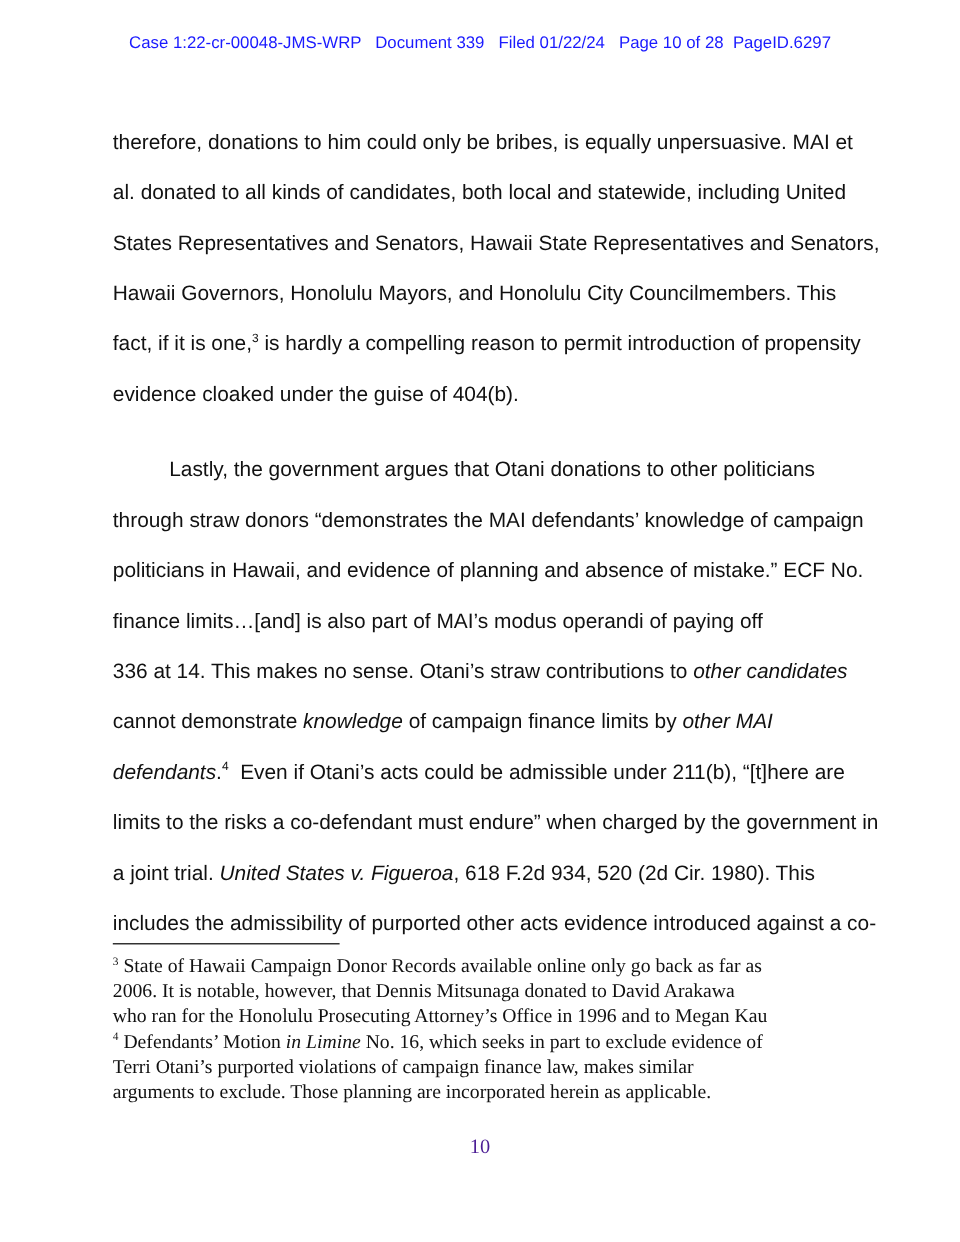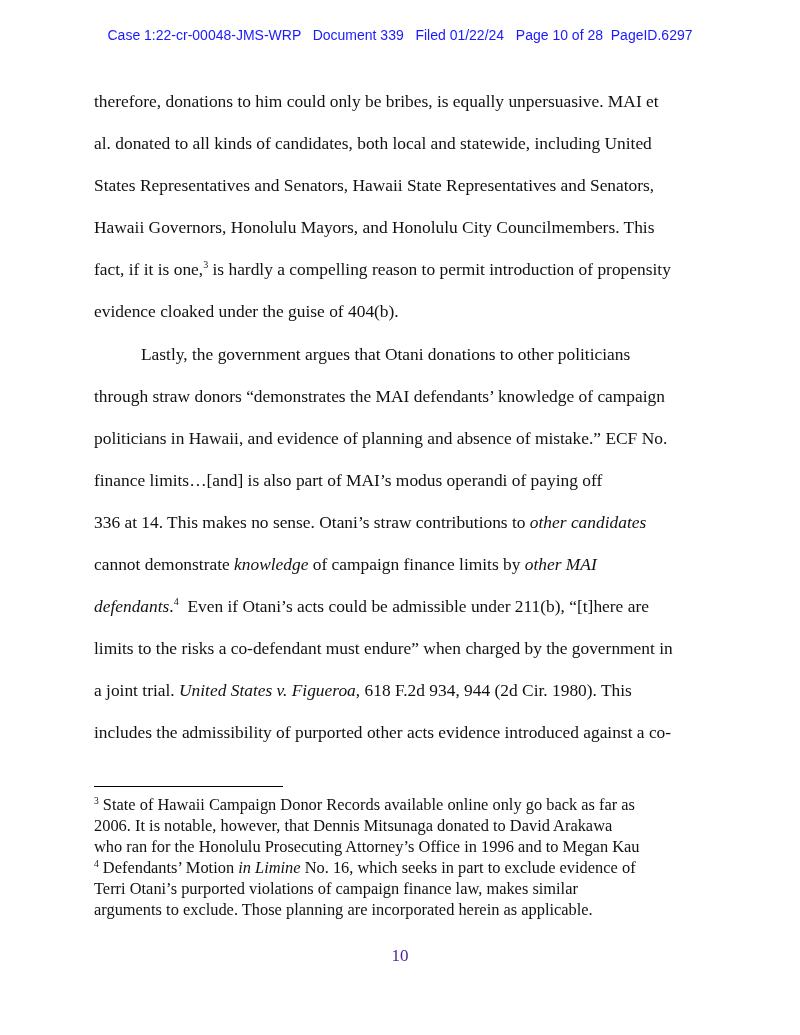--- a/index.html
+++ b/index.html
@@ -3,25 +3,25 @@
 <meta charset="utf-8">
 <style>
   html, body { margin: 0; padding: 0; background: #ffffff; }
   body { width: 800px; height: 1035px; position: relative; overflow: hidden; }
   .header {
     position: absolute; left: 0; top: 27px; width: 800px; text-align: center;
     font-family: "Liberation Sans", sans-serif; font-size: 14px; color: #1a1aff;
     white-space: pre; letter-spacing: 0px;
   }
   .body-text {
-    position: absolute; left: 94px; top: 88px; width: 620px;
-    font-family: Liberation Serif, serif; font-size: 17.4px; color: #111;
+    position: absolute; left: 94px; top: 105px; width: 620px;
+    font-family: Liberation Sans, sans-serif; font-size: 17.4px; color: #111;
   }
   .line { height: 42.1px; line-height: 26px; white-space: nowrap; }
-  .indent { padding-left: 47px; }
+  .indent { padding-left: 47px; margin-top: 20px; }
   sup { font-size: 10px; line-height: 0; vertical-align: 7px; }
   .footnote-rule {
     position: absolute; left: 94px; top: 786px; width: 189px; height: 0;
     border-top: 1px solid #000;
   }
   .footnotes {
     position: absolute; left: 94px; top: 794px; width: 620px;
     font-family: "Liberation Serif", serif; font-size: 16.4px; color: #111;
     line-height: 21px;
   }
@@ -45,21 +45,21 @@
   <div class="line"><span>fact, if it is one,</span><sup>3</sup><span> is hardly a compelling reason to permit introduction of propensity</span></div>
   <div class="line">evidence cloaked under the guise of 404(b).</div>
   <div class="line indent">Lastly, the government argues that Otani donations to other politicians</div>
   <div class="line">through straw donors “demonstrates the MAI defendants’ knowledge of campaign</div>
   <div class="line">politicians in Hawaii, and evidence of planning and absence of mistake.” ECF No.</div>
   <div class="line">finance limits…[and] is also part of MAI’s modus operandi of paying off</div>
   <div class="line"><span>336 at 14. This makes no sense. Otani’s straw contributions to </span><i>other candidates</i></div>
   <div class="line"><span>cannot demonstrate </span><i>knowledge</i><span> of campaign finance limits by </span><i>other MAI</i></div>
   <div class="line"><i>defendants</i><span>.</span><sup>4</sup><span style="white-space:pre">  Even if Otani’s acts could be admissible under 211(b), “[t]here are</span></div>
   <div class="line">limits to the risks a co-defendant must endure” when charged by the government in</div>
-  <div class="line"><span>a joint trial. </span><i>United States v. Figueroa</i><span>, 618 F.2d 934, 944 (2d Cir. 1980). This</span></div>
+  <div class="line"><span>a joint trial. </span><i>United States v. Figueroa</i><span>, 618 F.2d 934, 520 (2d Cir. 1980). This</span></div>
   <div class="line">includes the admissibility of purported other acts evidence introduced against a co-</div>
 </div>
 
 <div class="footnote-rule"></div>
 
 <div class="footnotes">
   <div>
     <div class="fn-line"><sup>3</sup><span> State of Hawaii Campaign Donor Records available online only go back as far as</span></div>
     <div class="fn-line">2006. It is notable, however, that Dennis Mitsunaga donated to David Arakawa</div>
     <div class="fn-line">who ran for the Honolulu Prosecuting Attorney’s Office in 1996 and to Megan Kau</div>

